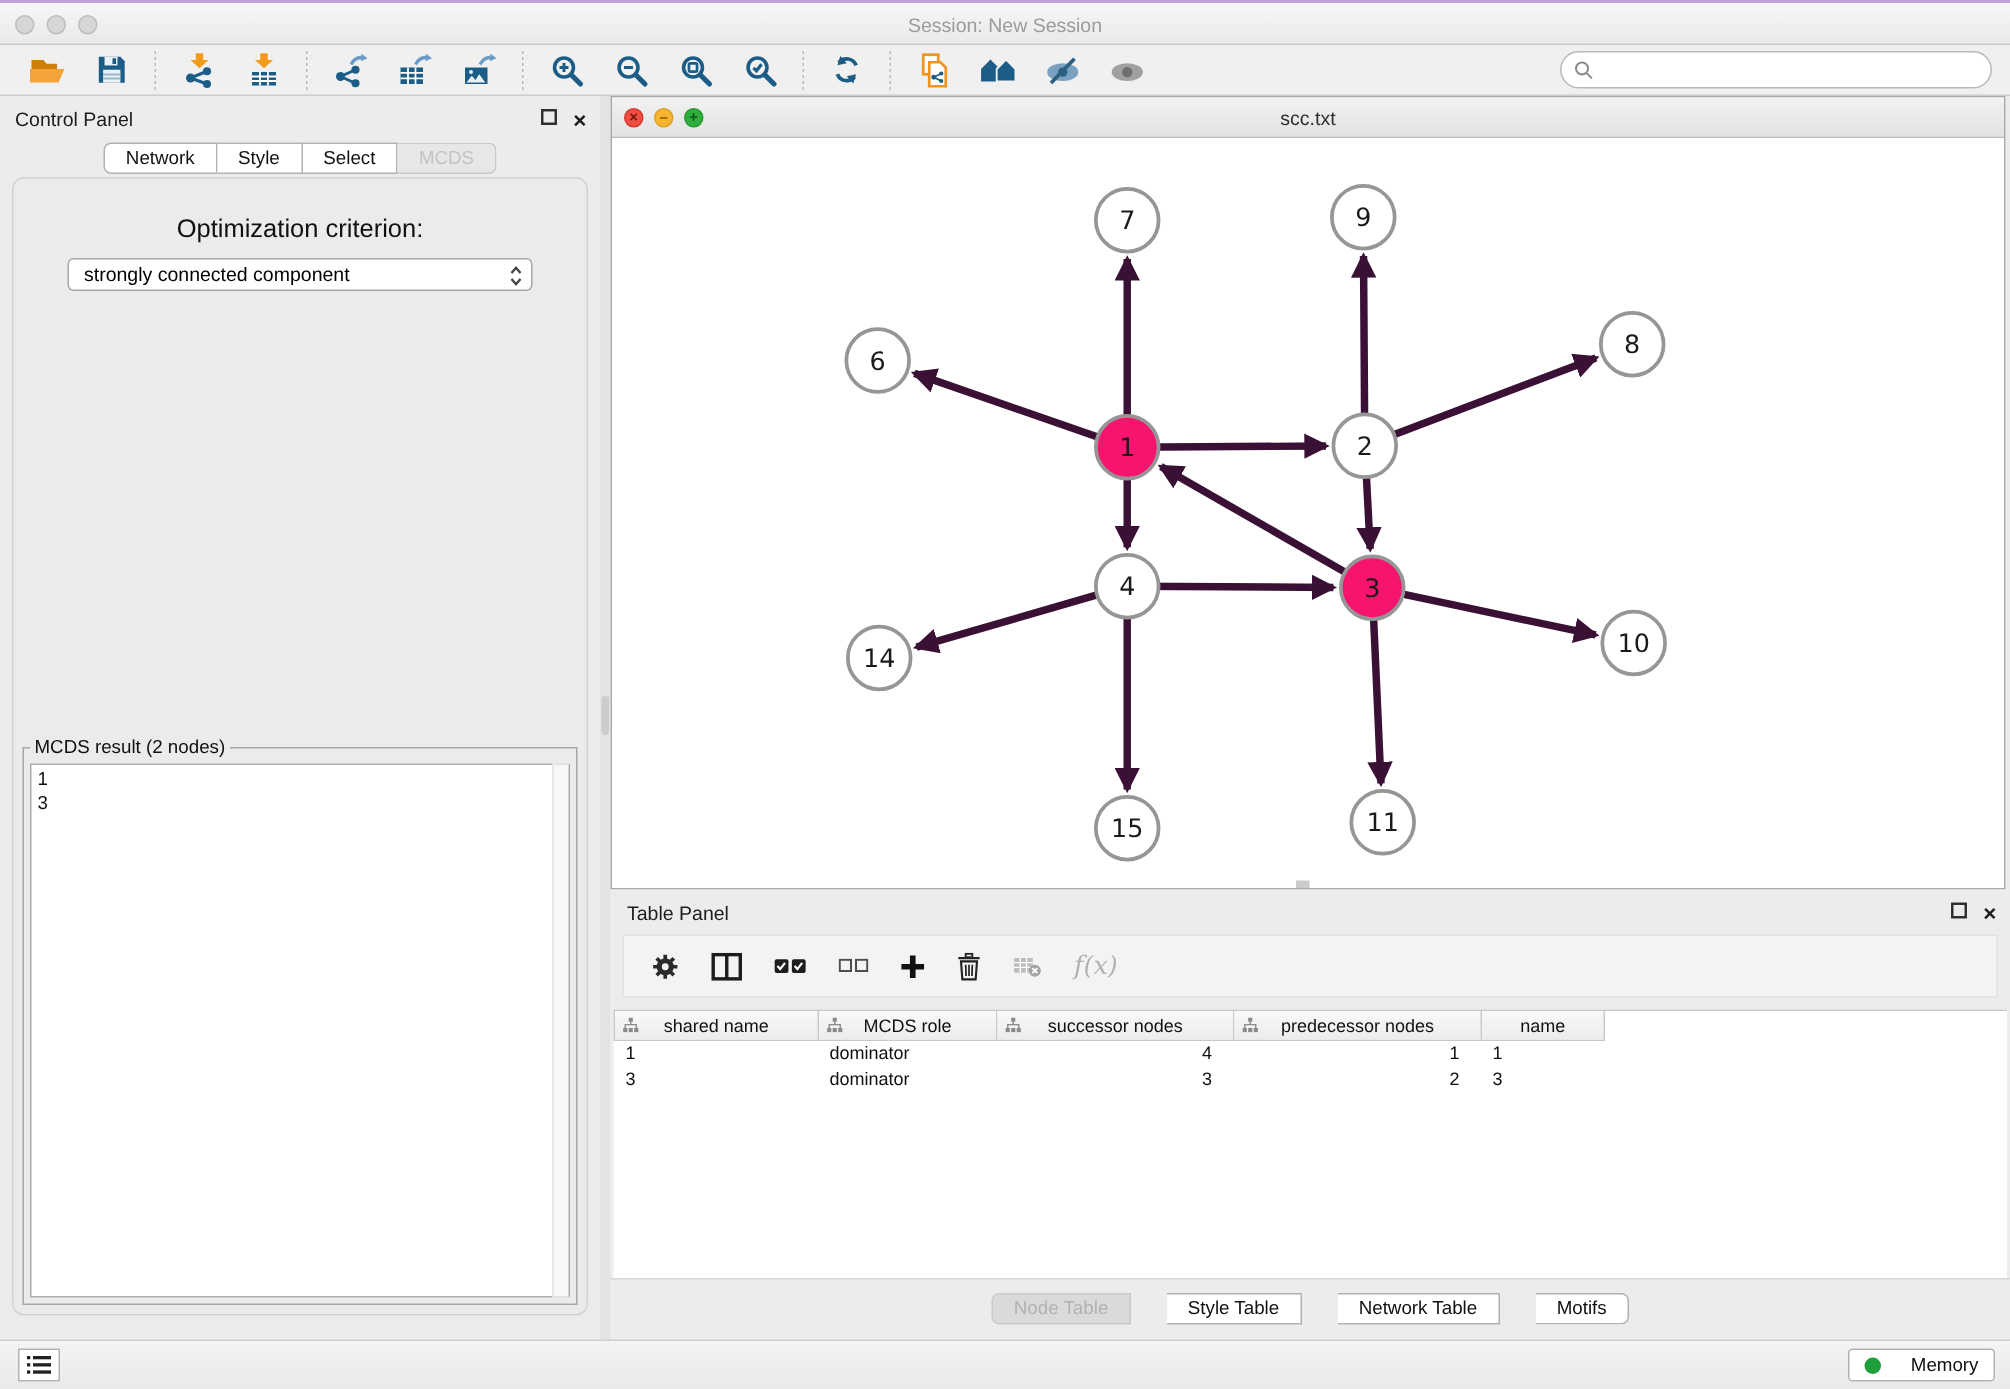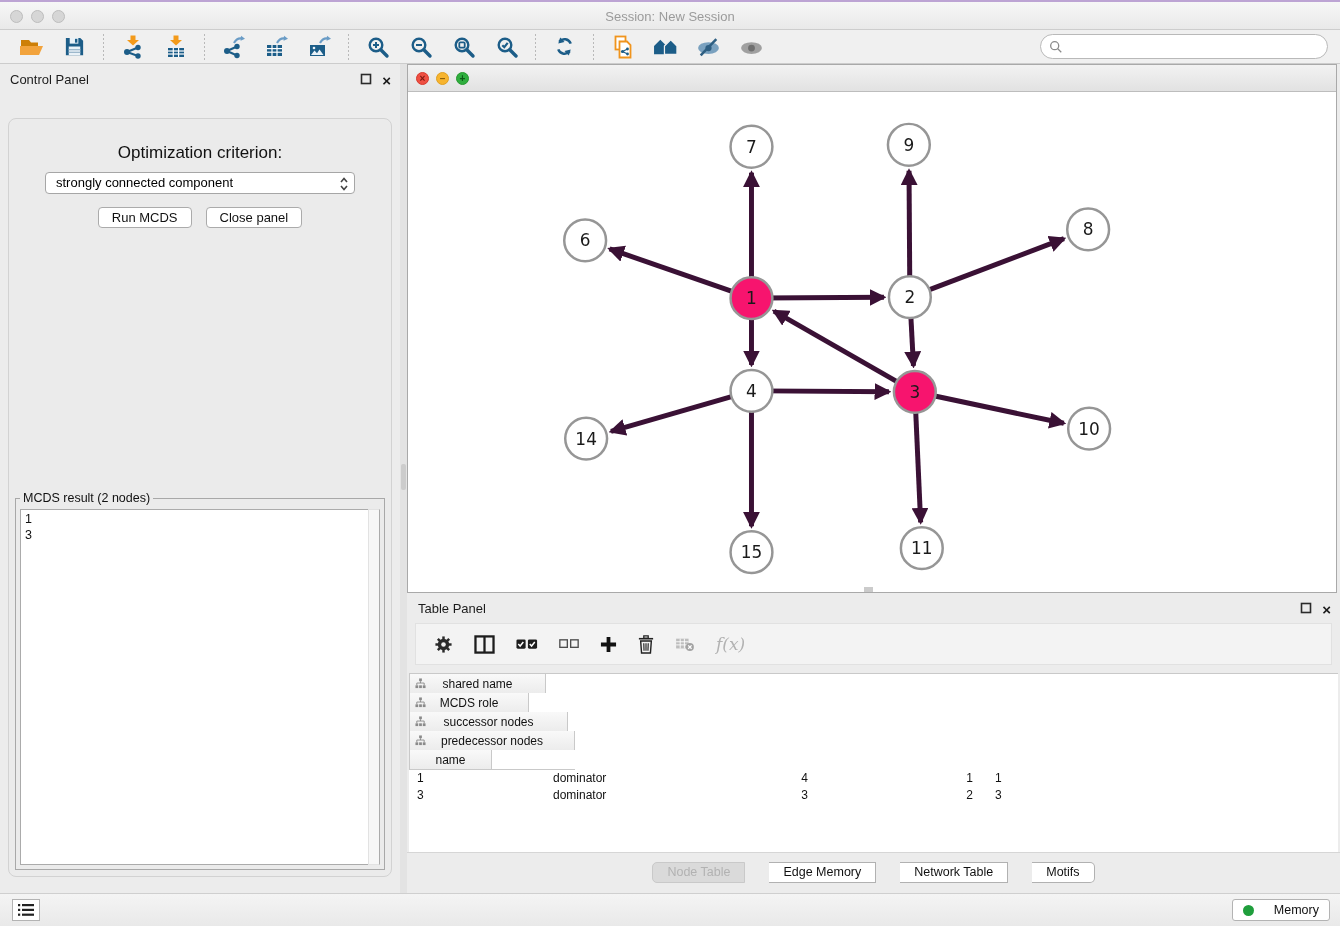--- a/index.html
+++ b/index.html
@@ -76,21 +76,21 @@
 
   
   .table-panel { position:absolute; left:407px; top:593px; width:933px; height:300px; background:#ececec; }
   .tp-title { position:absolute; left:11px; top:8px; font-size:13px; color:#1c1c1c; }
   .tp-toolbar { position:absolute; left:8px; right:8px; top:30px; height:42px; background:#f3f3f3;
     border:1px solid #e1e1e1; display:flex; align-items:center; gap:21px; padding-left:18px; }
   .tico { display:flex; align-items:center; justify-content:center; cursor:default; }
   .fx { font-family:"DejaVu Serif", serif; font-style:italic; font-size:17px; color:#b2b2b2; }
   .tp-table { position:absolute; left:2px; right:2px; top:80px; bottom:41px; background:#fff;
     border-top:1px solid #c9c9c9; }
-  .tp-thead { display:flex; width:fit-content; border-left:1px solid #c9c9c9; border-bottom:1px solid #c9c9c9;flex-direction:column; }
+  .tp-thead { display:flex; width:fit-content; border-left:1px solid #c9c9c9; border-bottom:1px solid #c9c9c9; }
   .th { position:relative; display:flex; align-items:center; justify-content:center; height:19px;
     font-size:12px; color:#111; background:linear-gradient(#f9f9f9,#ececec); border-right:1px solid #c9c9c9; }
   .th svg { position:absolute; left:5px; top:4px; }
   .tr { display:flex; }
   .td { height:17px; line-height:17px; font-size:12px; color:#111; }
   .td.left { text-align:left; padding-left:8px; }
   .td.right { text-align:right; padding-right:14px; }
   .tp-footer { position:absolute; left:0; right:0; bottom:0; height:41px; background:#ececec;
     border-top:1px solid #d6d6d6; display:flex; justify-content:center; align-items:flex-start; padding-top:9px; }
   .tp-footer .tab.selected { background:#dadada; color:#b2b2b2; }
@@ -286,55 +286,58 @@
   <div class="control-panel">
     <div class="cp-title">Control Panel</div>
     <div class="panel-btns">
       <span>
         <svg viewBox="0 0 12 12" width="12" height="12">
           <rect x="1.5" y="1.5" width="9" height="9" fill="none" stroke="#2b2b2b" stroke-width="1.6"></rect>
         </svg>
       </span>
       <span class="close-x">×</span>
     </div>
+    <div class="cp-tabs" id="cp-tabs">
+        <div class="tab">Network</div>
+        <div class="tab">Style</div>
+        <div class="tab">Select</div>
+        <div class="tab selected">MCDS</div>
+      </div>
     <div class="cp-body">
       <div class="opt-label">Optimization criterion:</div>
       <div class="criterion">
         <span>strongly connected component</span>
         <span class="stepper">
           <svg viewBox="0 0 10 16" width="10" height="16">
               <path d="M2 6 L5 2.5 L8 6" fill="none" stroke="#444" stroke-width="1.6"></path>
               <path d="M2 10 L5 13.5 L8 10" fill="none" stroke="#444" stroke-width="1.6"></path>
             </svg>
         </span>
       </div>
-      <div class="btn-row">
-        <button class="pbtn">Run MCDS</button>
-        <button class="pbtn">Close panel</button>
-      </div>
       <fieldset class="result-fieldset">
         <legend>MCDS result (2 nodes)</legend>
         <div class="result-area" id="result-text">1
 3</div>
         <div class="result-scroll"></div>
       </fieldset>
     </div>
   </div>
 
   <div class="v-divider">
     <div class="v-handle"></div>
   </div>
 
   <div class="network-window">
     <div class="net-titlebar">
       <div class="traffic">
         <span class="tl close">×</span>
         <span class="tl min">–</span>
         <span class="tl zoom">+</span>
       </div>
+      <div class="net-title">scc.txt</div>
     </div>
     <div class="net-canvas">
       <svg id="graph" viewBox="0 0 930 502">
           <defs>
             <marker id="arrowhead" viewBox="0 0 10 10" refX="8.5" refY="5" markerWidth="3.4" markerHeight="3.4" orient="auto">
               <path d="M0 0 L10 5 L0 10 z" fill="#3a1135"></path>
             </marker>
           </defs>
           <line x1="344" y1="207" x2="344" y2="81" stroke="#3a1135" stroke-width="5" marker-end="url(#arrowhead)"></line>
           <line x1="344" y1="207" x2="201.56088225724034" y2="157.5301267719757" stroke="#3a1135" stroke-width="5" marker-end="url(#arrowhead)"></line>
@@ -536,21 +539,21 @@
             <div class="td left" style="width: 119px;">dominator</div>
             <div class="td right" style="width: 158px;">3</div>
             <div class="td right" style="width: 165px;">2</div>
             <div class="td left" style="width: 82px;">3</div>
           </div>
         </div>
     </div>
     <div class="tp-footer">
       <div class="cp-tabs" id="tp-tabs" style="position:static;display:flex;gap:24px;">
           <div class="tab selected">Node Table</div>
-          <div class="tab">Edge Memory</div>
+          <div class="tab">Style Table</div>
           <div class="tab">Network Table</div>
           <div class="tab">Motifs</div>
         </div>
     </div>
   </div>
 
   <div class="statusbar">
     <button class="list-btn">
       <svg viewBox="0 0 16 14" width="16" height="14">
         <g fill="#222">

